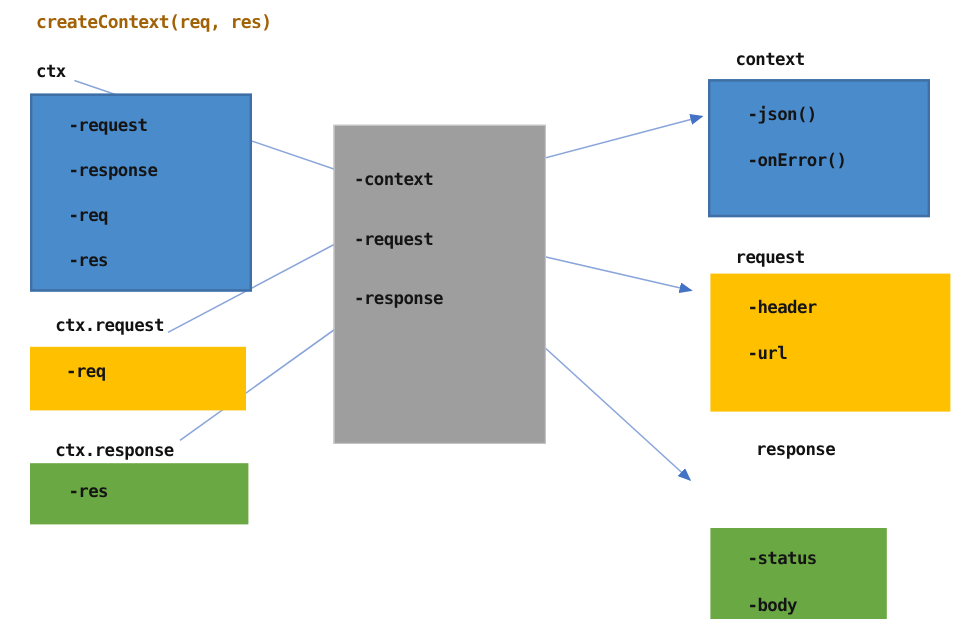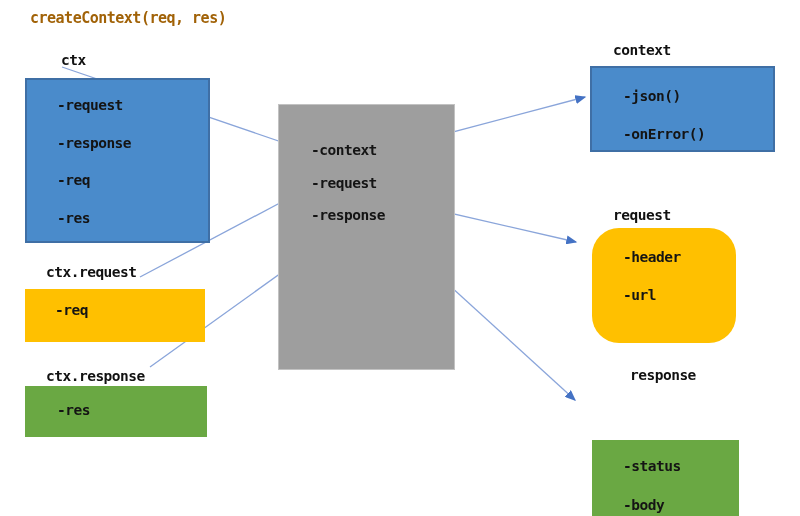--- a/index.html
+++ b/index.html
@@ -19,27 +19,27 @@
     position:absolute;box-sizing:border-box;display:flex;flex-direction:column;
   }
   .box .item{
     font-size:14.5px;font-weight:bold;color:#141414;letter-spacing:-0.5px;white-space:pre;line-height:1;
   }
   
   #box-ctx{left:25px;top:78px;width:185px;height:165px;background:#4a8bcb;border:2px solid #3f6fa5;padding:18px 0 0 30px;gap:23px;}
   #box-ctx-request{left:25px;top:289px;width:180px;height:53px;background:#ffc000;padding:14px 0 0 30px;}
   #box-ctx-response{left:25px;top:386px;width:182px;height:51px;background:#6aa843;padding:17px 0 0 32px;}
   
-  #box-app{left:278px;top:104px;width:177px;height:266px;background:#9e9e9e;border:1px solid #c2c2c2;padding:38px 0 0 32px;gap:18px;}
+  #box-app{left:278px;top:104px;width:177px;height:266px;background:#9e9e9e;border:1px solid #c2c2c2;padding:38px 0 0 16px;gap:35px;}
   
-  #box-context{left:590px;top:66px;width:185px;height:86px;background:#4a8bcb;border:2px solid #3f6fa5;padding:21px 0 0 31px;gap:23px;}
-  #box-request{left:592px;top:228px;width:144px;height:115px;background:#ffc000;padding:22px 0 0 31px;gap:23px;border-radius:27px;}
+  #box-context{left:590px;top:66px;width:185px;height:115px;background:#4a8bcb;border:2px solid #3f6fa5;padding:21px 0 0 31px;gap:23px;}
+  #box-request{left:592px;top:228px;width:200px;height:115px;background:#ffc000;padding:22px 0 0 31px;gap:23px;}
   #box-response{left:592px;top:392px;width:147px;height:113px;background:#6aa843;padding:19px 0 0 31px;gap:24px;margin-top:48px;}
   
-  #lbl-ctx{left:30px;top:52px;margin-left:31px;}
+  #lbl-ctx{left:30px;top:52px;}
   #lbl-ctx-request{left:46px;top:264px;}
   #lbl-ctx-response{left:46px;top:357px;margin-top:11px;}
   #lbl-app{left:298px;top:73px;font-size:15px;}
   #lbl-context{left:613px;top:42px;}
   #lbl-request{left:613px;top:207px;}
   #lbl-response{left:630px;top:367px;}
   svg.arrows{position:absolute;left:0;top:0;pointer-events:none;}
 </style>
 </head>
 <body>

